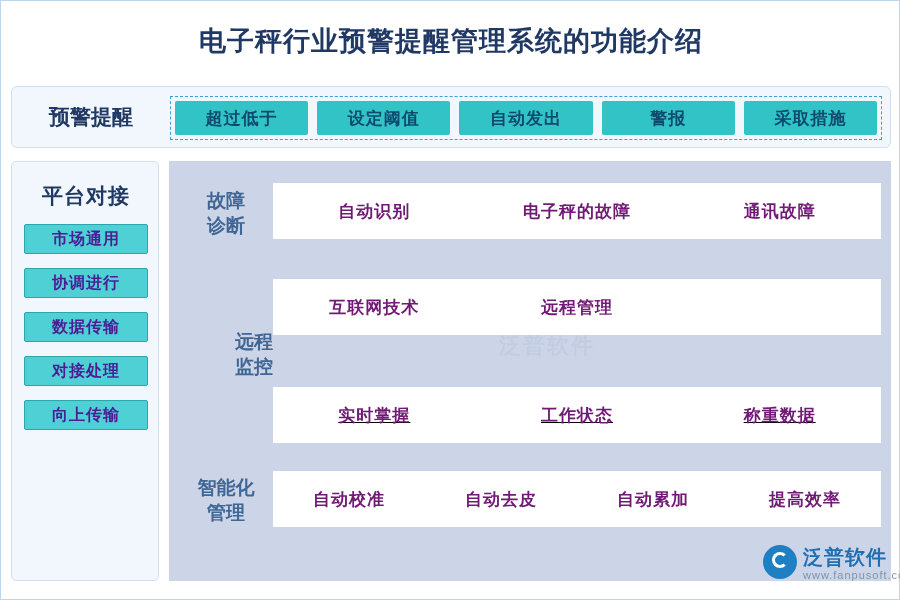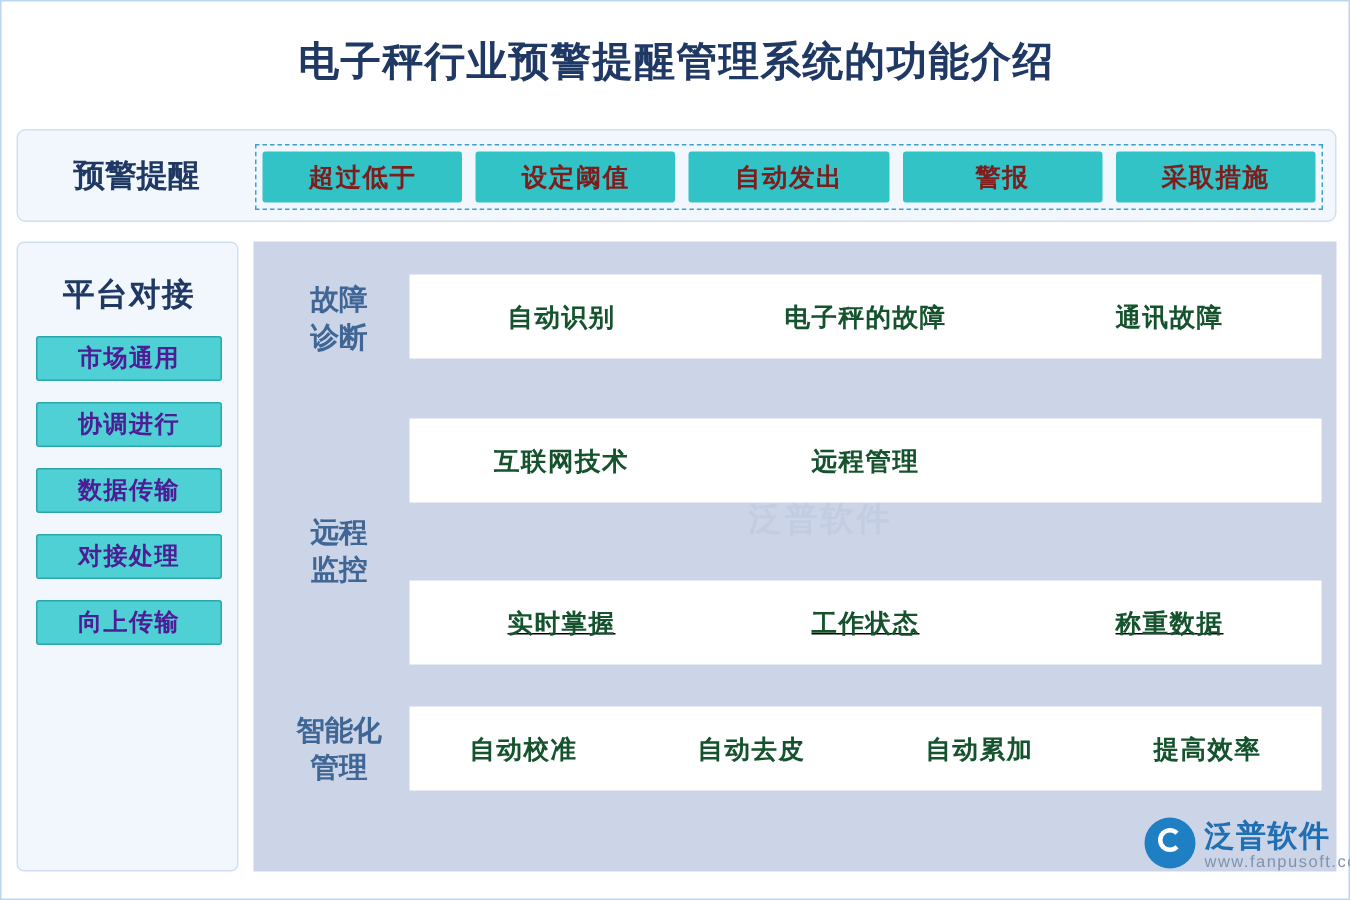--- a/index.html
+++ b/index.html
@@ -75,21 +75,21 @@
     top: 14px;
     width: 702px;
     height: 34px;
     display: flex;
     gap: 9px;
   }
   .alert-chip {
     flex: 1;
     height: 34px;
     background: #32c3c7;
-    color: #7f1d1d;
+    color: #0c4a6e;
     font-size: 17px;
     font-weight: bold;
     display: flex;
     align-items: center;
     justify-content: center;
     border-radius: 2px;
     letter-spacing: 1px;
   }
 
   
@@ -172,32 +172,32 @@
     background: #ffffff;
     display: flex;
     align-items: center;
     box-sizing: border-box;
   }
   .cell {
     flex: 1;
     text-align: center;
     font-size: 17px;
     font-weight: bold;
-    color: #14532d;
+    color: #701a75;
     letter-spacing: 1px;
   }
 
   
   #g1 { top: 22px; height: 56px; }
   #g1 .group-label { top: 5px; }
   #g1 .row { top: 0; height: 56px; }
 
   
   #g2 { top: 118px; height: 152px; }
-  #g2 .group-label { top: 64px; }
+  #g2 .group-label { top: 50px; text-align: right; }
   #g2 .row.r1 { top: 0; height: 56px; }
   #g2 .row.r2 { top: 108px; height: 56px; text-decoration: underline; }
 
   
   #g3 { top: 310px; height: 56px; border-radius: 24px; }
   #g3 .group-label { top: 4px; }
   #g3 .row { top: 0; height: 56px; }
 
   
   .wm-center {

